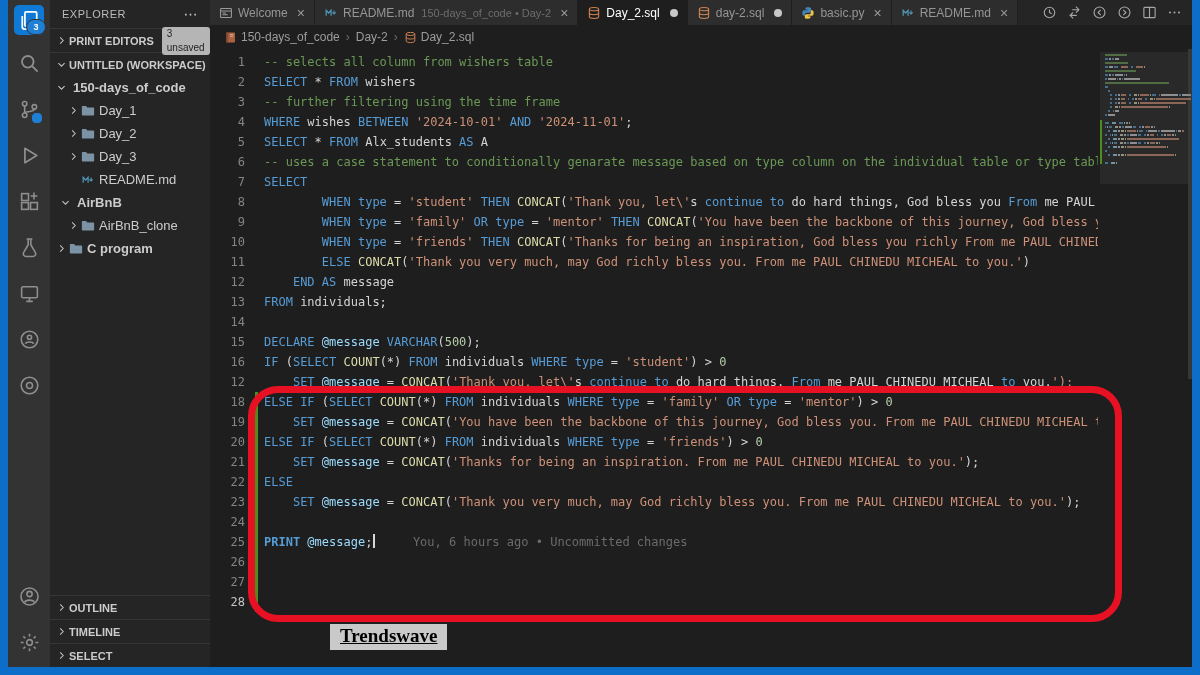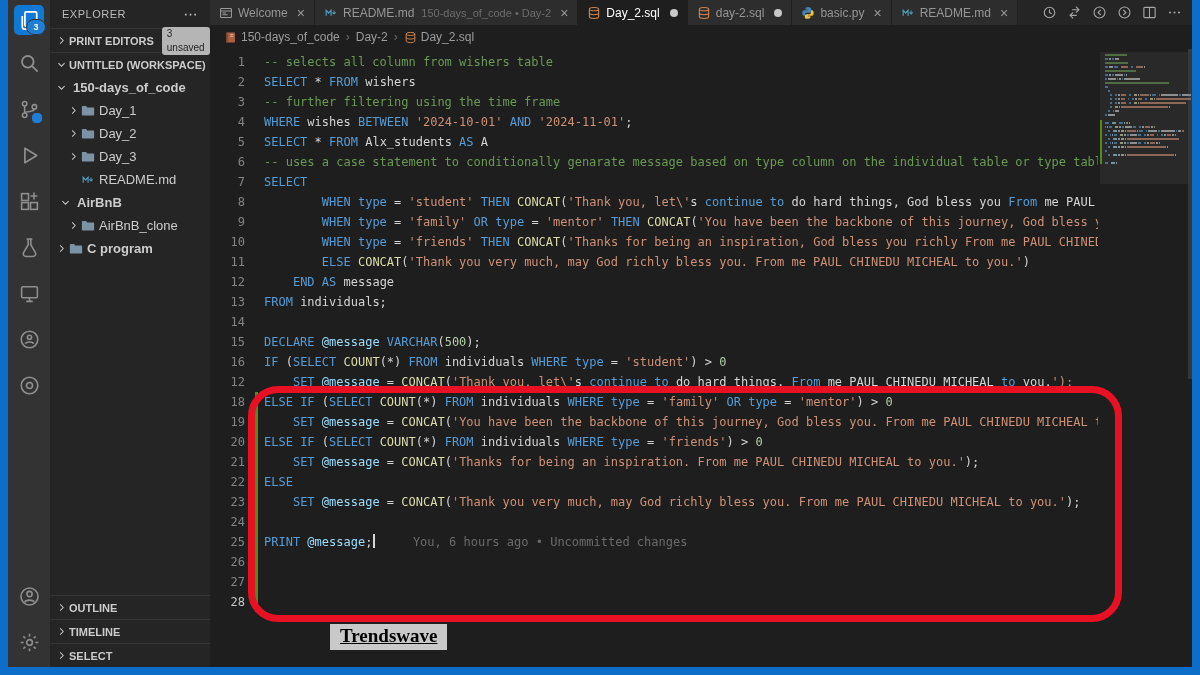--- a/index.html
+++ b/index.html
@@ -535,21 +535,21 @@
           <div class="code-line"><span style="color: rgb(86, 156, 214);">DECLARE</span><span style="color: rgb(212, 212, 212);"> </span><span style="color: rgb(156, 220, 254);">@message</span><span style="color: rgb(212, 212, 212);"> </span><span style="color: rgb(86, 156, 214);">VARCHAR</span><span style="color: rgb(212, 212, 212);">(</span><span style="color: rgb(181, 206, 168);">500</span><span style="color: rgb(212, 212, 212);">);</span></div>
           <div class="code-line"><span style="color: rgb(86, 156, 214);">IF</span><span style="color: rgb(212, 212, 212);"> (</span><span style="color: rgb(86, 156, 214);">SELECT</span><span style="color: rgb(212, 212, 212);"> </span><span style="color: rgb(220, 220, 170);">COUNT</span><span style="color: rgb(212, 212, 212);">(*) </span><span style="color: rgb(86, 156, 214);">FROM</span><span style="color: rgb(212, 212, 212);"> individuals </span><span style="color: rgb(86, 156, 214);">WHERE</span><span style="color: rgb(212, 212, 212);"> </span><span style="color: rgb(86, 156, 214);">type</span><span style="color: rgb(212, 212, 212);"> = </span><span style="color: rgb(206, 145, 120);">'student'</span><span style="color: rgb(212, 212, 212);">) &gt; </span><span style="color: rgb(181, 206, 168);">0</span></div>
           <div class="code-line"><span style="color: rgb(212, 212, 212);">    </span><span style="color: rgb(86, 156, 214);">SET</span><span style="color: rgb(212, 212, 212);"> </span><span style="color: rgb(156, 220, 254);">@message</span><span style="color: rgb(212, 212, 212);"> = </span><span style="color: rgb(220, 220, 170);">CONCAT</span><span style="color: rgb(212, 212, 212);">(</span><span style="color: rgb(206, 145, 120);">'Thank you, let\'</span><span style="color: rgb(212, 212, 212);">s </span><span style="color: rgb(86, 156, 214);">continue</span><span style="color: rgb(212, 212, 212);"> </span><span style="color: rgb(86, 156, 214);">to</span><span style="color: rgb(212, 212, 212);"> do hard things. </span><span style="color: rgb(86, 156, 214);">From</span><span style="color: rgb(212, 212, 212);"> me PAUL CHINEDU MICHEAL </span><span style="color: rgb(86, 156, 214);">to</span><span style="color: rgb(212, 212, 212);"> you.</span><span style="color: rgb(206, 145, 120);">');</span></div>
           <div class="code-line"><span style="color: rgb(86, 156, 214);">ELSE</span><span style="color: rgb(212, 212, 212);"> </span><span style="color: rgb(86, 156, 214);">IF</span><span style="color: rgb(212, 212, 212);"> (</span><span style="color: rgb(86, 156, 214);">SELECT</span><span style="color: rgb(212, 212, 212);"> </span><span style="color: rgb(220, 220, 170);">COUNT</span><span style="color: rgb(212, 212, 212);">(*) </span><span style="color: rgb(86, 156, 214);">FROM</span><span style="color: rgb(212, 212, 212);"> individuals </span><span style="color: rgb(86, 156, 214);">WHERE</span><span style="color: rgb(212, 212, 212);"> </span><span style="color: rgb(86, 156, 214);">type</span><span style="color: rgb(212, 212, 212);"> = </span><span style="color: rgb(206, 145, 120);">'family'</span><span style="color: rgb(212, 212, 212);"> </span><span style="color: rgb(86, 156, 214);">OR</span><span style="color: rgb(212, 212, 212);"> </span><span style="color: rgb(86, 156, 214);">type</span><span style="color: rgb(212, 212, 212);"> = </span><span style="color: rgb(206, 145, 120);">'mentor'</span><span style="color: rgb(212, 212, 212);">) &gt; </span><span style="color: rgb(181, 206, 168);">0</span></div>
           <div class="code-line"><span style="color: rgb(212, 212, 212);">    </span><span style="color: rgb(86, 156, 214);">SET</span><span style="color: rgb(212, 212, 212);"> </span><span style="color: rgb(156, 220, 254);">@message</span><span style="color: rgb(212, 212, 212);"> = </span><span style="color: rgb(220, 220, 170);">CONCAT</span><span style="color: rgb(212, 212, 212);">(</span><span style="color: rgb(206, 145, 120);">'You have been the backbone of this journey, God bless you. From me PAUL CHINEDU MICHEAL to you</span></div>
           <div class="code-line"><span style="color: rgb(86, 156, 214);">ELSE</span><span style="color: rgb(212, 212, 212);"> </span><span style="color: rgb(86, 156, 214);">IF</span><span style="color: rgb(212, 212, 212);"> (</span><span style="color: rgb(86, 156, 214);">SELECT</span><span style="color: rgb(212, 212, 212);"> </span><span style="color: rgb(220, 220, 170);">COUNT</span><span style="color: rgb(212, 212, 212);">(*) </span><span style="color: rgb(86, 156, 214);">FROM</span><span style="color: rgb(212, 212, 212);"> individuals </span><span style="color: rgb(86, 156, 214);">WHERE</span><span style="color: rgb(212, 212, 212);"> </span><span style="color: rgb(86, 156, 214);">type</span><span style="color: rgb(212, 212, 212);"> = </span><span style="color: rgb(206, 145, 120);">'friends'</span><span style="color: rgb(212, 212, 212);">) &gt; </span><span style="color: rgb(181, 206, 168);">0</span></div>
           <div class="code-line"><span style="color: rgb(212, 212, 212);">    </span><span style="color: rgb(86, 156, 214);">SET</span><span style="color: rgb(212, 212, 212);"> </span><span style="color: rgb(156, 220, 254);">@message</span><span style="color: rgb(212, 212, 212);"> = </span><span style="color: rgb(220, 220, 170);">CONCAT</span><span style="color: rgb(212, 212, 212);">(</span><span style="color: rgb(206, 145, 120);">'Thanks for being an inspiration. From me PAUL CHINEDU MICHEAL to you.'</span><span style="color: rgb(212, 212, 212);">);</span></div>
           <div class="code-line"><span style="color: rgb(86, 156, 214);">ELSE</span></div>
           <div class="code-line"><span style="color: rgb(212, 212, 212);">    </span><span style="color: rgb(86, 156, 214);">SET</span><span style="color: rgb(212, 212, 212);"> </span><span style="color: rgb(156, 220, 254);">@message</span><span style="color: rgb(212, 212, 212);"> = </span><span style="color: rgb(220, 220, 170);">CONCAT</span><span style="color: rgb(212, 212, 212);">(</span><span style="color: rgb(206, 145, 120);">'Thank you very much, may God richly bless you. From me PAUL CHINEDU MICHEAL to you.'</span><span style="color: rgb(212, 212, 212);">);</span></div>
           <div class="code-line"></div>
-          <div class="code-line"><span style="color: rgb(86, 156, 214);">PRINT</span><span style="color: rgb(212, 212, 212);"> </span><span style="color: rgb(156, 220, 254);">@message</span><span style="color: rgb(212, 212, 212);">;</span><span class="cursor"></span><span class="gitlens">You, 6 hours ago • Uncommitted changes</span></div>
+          <div class="code-line"><span style="color: rgb(86, 156, 214); font-weight: bold;">PRINT</span><span style="color: rgb(212, 212, 212);"> </span><span style="color: rgb(156, 220, 254);">@message</span><span style="color: rgb(212, 212, 212);">;</span><span class="cursor"></span><span class="gitlens">You, 6 hours ago • Uncommitted changes</span></div>
         </div>
       <div class="minimap">
         <div class="mm-slider"></div>
         <div class="mm-git" style="background: rgb(78, 140, 30);"></div>
         <div class="mm-content">
             <div class="mm-row"><span class="mm-seg" style="width: 22px; background: rgb(106, 153, 85);"></span></div>
             <div class="mm-row"><span class="mm-seg" style="width: 3px; background: rgb(86, 156, 214);"></span><span class="mm-seg" style="width: 2px; background: rgb(212, 212, 212);"></span><span class="mm-seg" style="width: 2px; background: rgb(86, 156, 214);"></span><span class="mm-seg" style="width: 4px; background: rgb(212, 212, 212);"></span></div>
             <div class="mm-row"><span class="mm-seg" style="width: 23px; background: rgb(106, 153, 85);"></span></div>
             <div class="mm-row"><span class="mm-seg" style="width: 3px; background: rgb(86, 156, 214);"></span><span class="mm-seg" style="width: 4px; background: rgb(212, 212, 212);"></span><span class="mm-seg" style="width: 4px; background: rgb(86, 156, 214);"></span><span class="mm-seg" style="width: 1px; background: transparent;"></span><span class="mm-seg" style="width: 7px; background: rgb(206, 145, 120);"></span><span class="mm-seg" style="width: 1px; background: transparent;"></span><span class="mm-seg" style="width: 2px; background: rgb(86, 156, 214);"></span><span class="mm-seg" style="width: 1px; background: transparent;"></span><span class="mm-seg" style="width: 7px; background: rgb(206, 145, 120);"></span><span class="mm-seg" style="width: 1px; background: rgb(212, 212, 212);"></span></div>
             <div class="mm-row"><span class="mm-seg" style="width: 31px; background: rgb(106, 153, 85);"></span></div>

